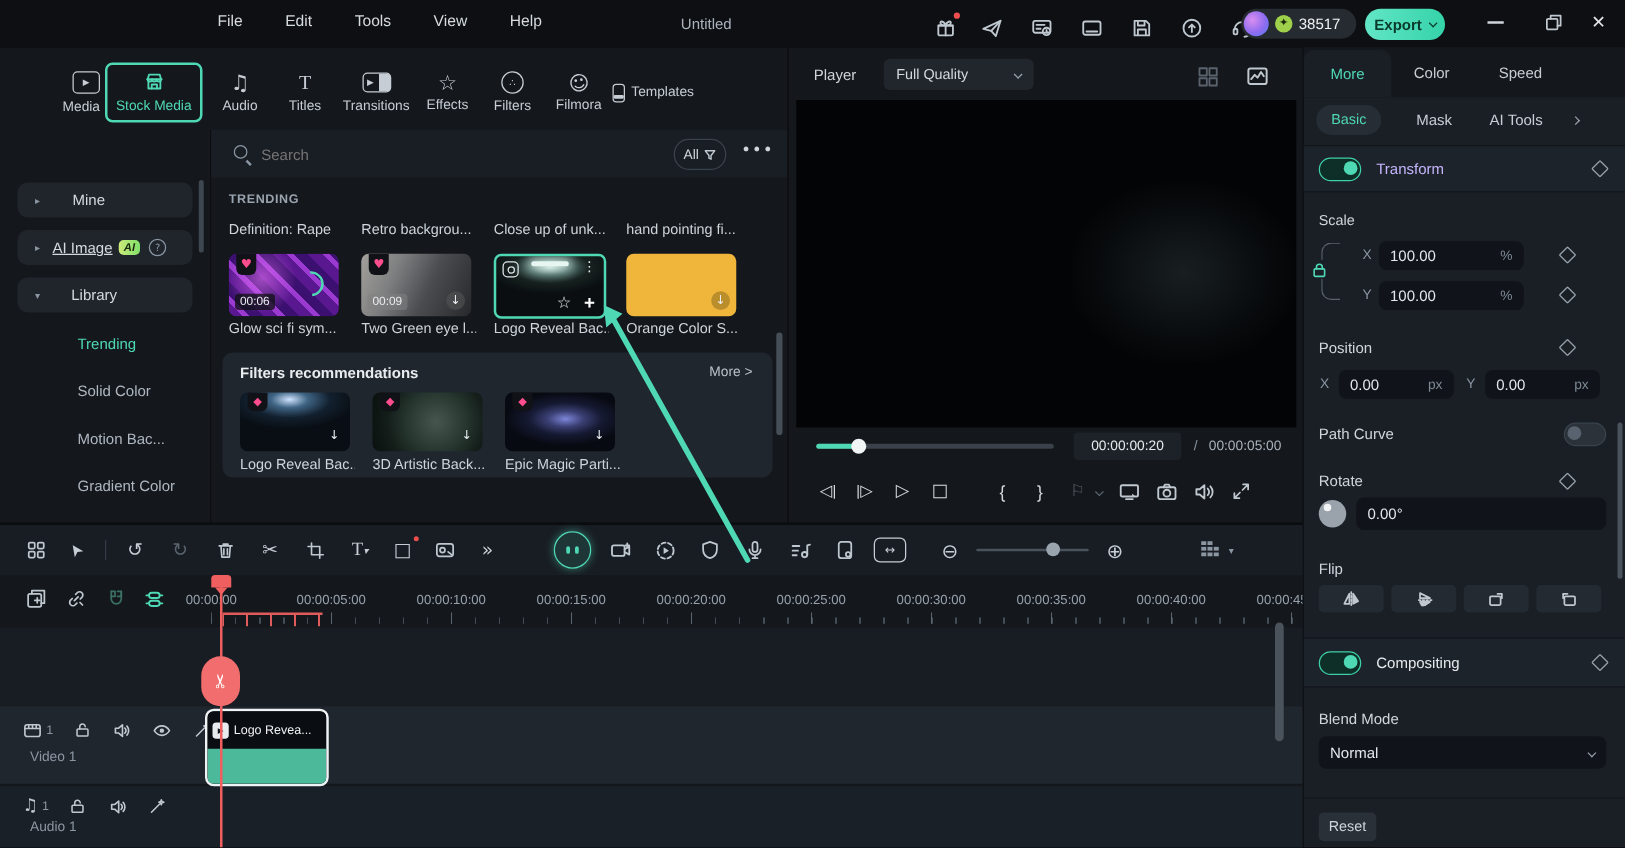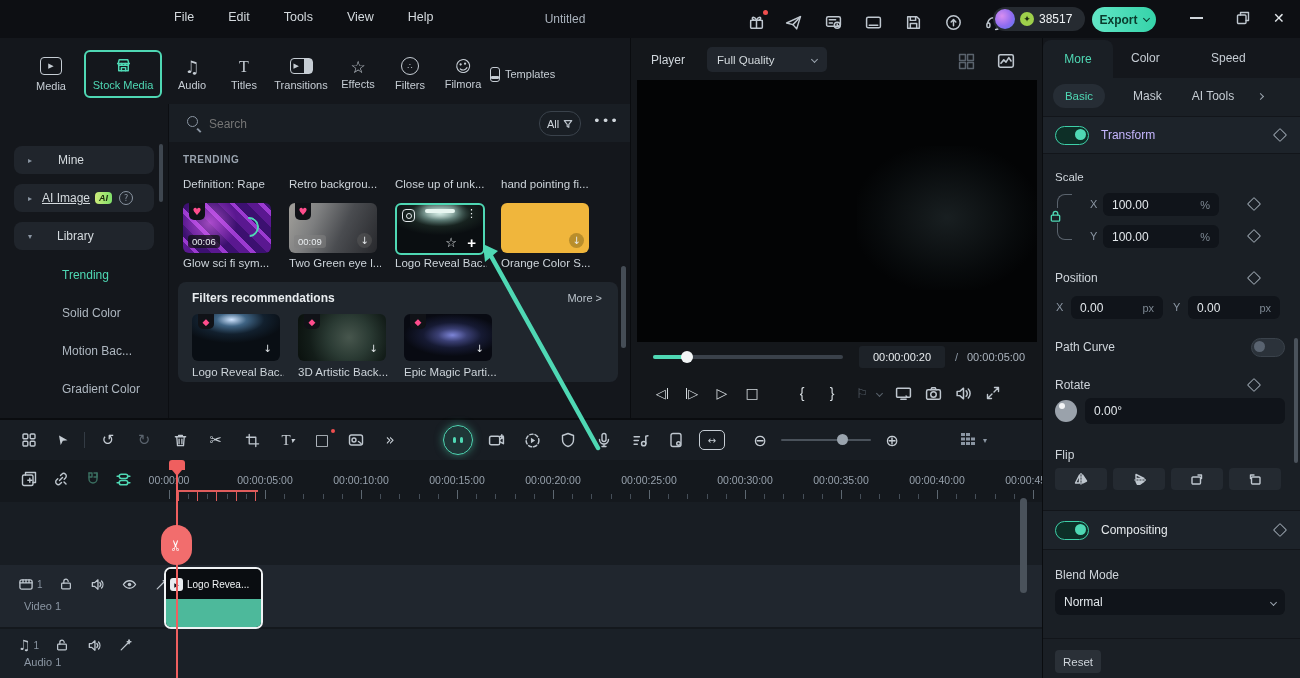--- a/index.html
+++ b/index.html
@@ -126,21 +126,21 @@
           <rect x="1.5" y="4" width="8.5" height="8.5" rx="1"></rect>
           <path d="M4.5 4V1.5h8v8H10"></path>
         </svg>
     </span>
     <span class="abs g" style="left:1273px;top:10px;color:#e3e8ec;font-size:14px;">✕</span>
   </div>
 
   <div class="abs" style="left:0;top:38px;width:630px;height:380px;background:#14171c;">
 
     <div class="abs row" style="left:22px;top:6px;height:60px;gap:0;">
-      <div class="row" style="flex-direction:column;width:58px;gap:5px;">
+      <div class="row" style="flex-direction:column;width:58px;gap:5px;align-items:flex-end;">
         <span style="width:20px;height:16px;border:1.5px solid #c6cdd4;border-radius:4px;display:flex;align-items:center;justify-content:center;font-size:7px;color:#c6cdd4;">▶</span>
         <span style="font-size:11px;color:#c6cdd4;">Media</span>
       </div>
       <div class="row" style="flex-direction:column;width:74px;gap:5px;border:2px solid #4fd8b4;border-radius:6px;padding:5px 0;margin:0 4px;">
         <svg class="si teal" width="19" height="17" viewBox="0 0 16 16">
             <path d="M3 6l1-3.5h8L13 6M2.5 6h11M3.5 6v7h9V6"></path>
             <path d="M6 13v-3h4v3"></path>
             <path d="M3 6c0 1 .8 1.7 1.7 1.7S6.3 7 6.3 6m0 0c0 1 .8 1.7 1.7 1.7S9.7 7 9.7 6m0 0c0 1 .8 1.7 1.6 1.7C12.2 7.7 13 7 13 6"></path>
           </svg>
         <span style="font-size:11px;color:#4fd8b4;">Stock Media</span>
@@ -362,21 +362,21 @@
   </div>
 
   <div class="abs" style="left:1042px;top:38px;width:258px;height:640px;background:#1a1f25;border-left:1px solid #0a0c0f;">
 
     
     <div class="abs" style="left:0;top:0;width:258px;height:40px;background:#14171c;">
       <div class="abs row" style="left:0;top:2px;width:70px;height:38px;background:#1a1f25;border-radius:8px 8px 0 0;justify-content:center;">
         <span style="color:#4fd8b4;font-size:12px;">More</span>
       </div>
       <span class="abs" style="left:88px;top:13px;color:#c6cdd4;">Color</span>
-      <span class="abs" style="left:156px;top:13px;color:#c6cdd4;margin-left:12px;">Speed</span>
+      <span class="abs" style="left:156px;top:13px;color:#c6cdd4;">Speed</span>
     </div>
 
     
     <div class="abs row" style="left:10px;top:46px;gap:0;width:240px;">
       <span class="row" style="width:52px;height:24px;background:#262d35;border-radius:13px;justify-content:center;">
         <span style="color:#4fd8b4;font-size:11.5px;">Basic</span>
       </span>
       <span style="margin-left:28px;color:#c6cdd4;font-size:12px;">Mask</span>
       <span style="margin-left:30px;color:#c6cdd4;font-size:12px;">AI Tools</span>
       <span class="chv r sm" style="margin-left:24px;"></span>

